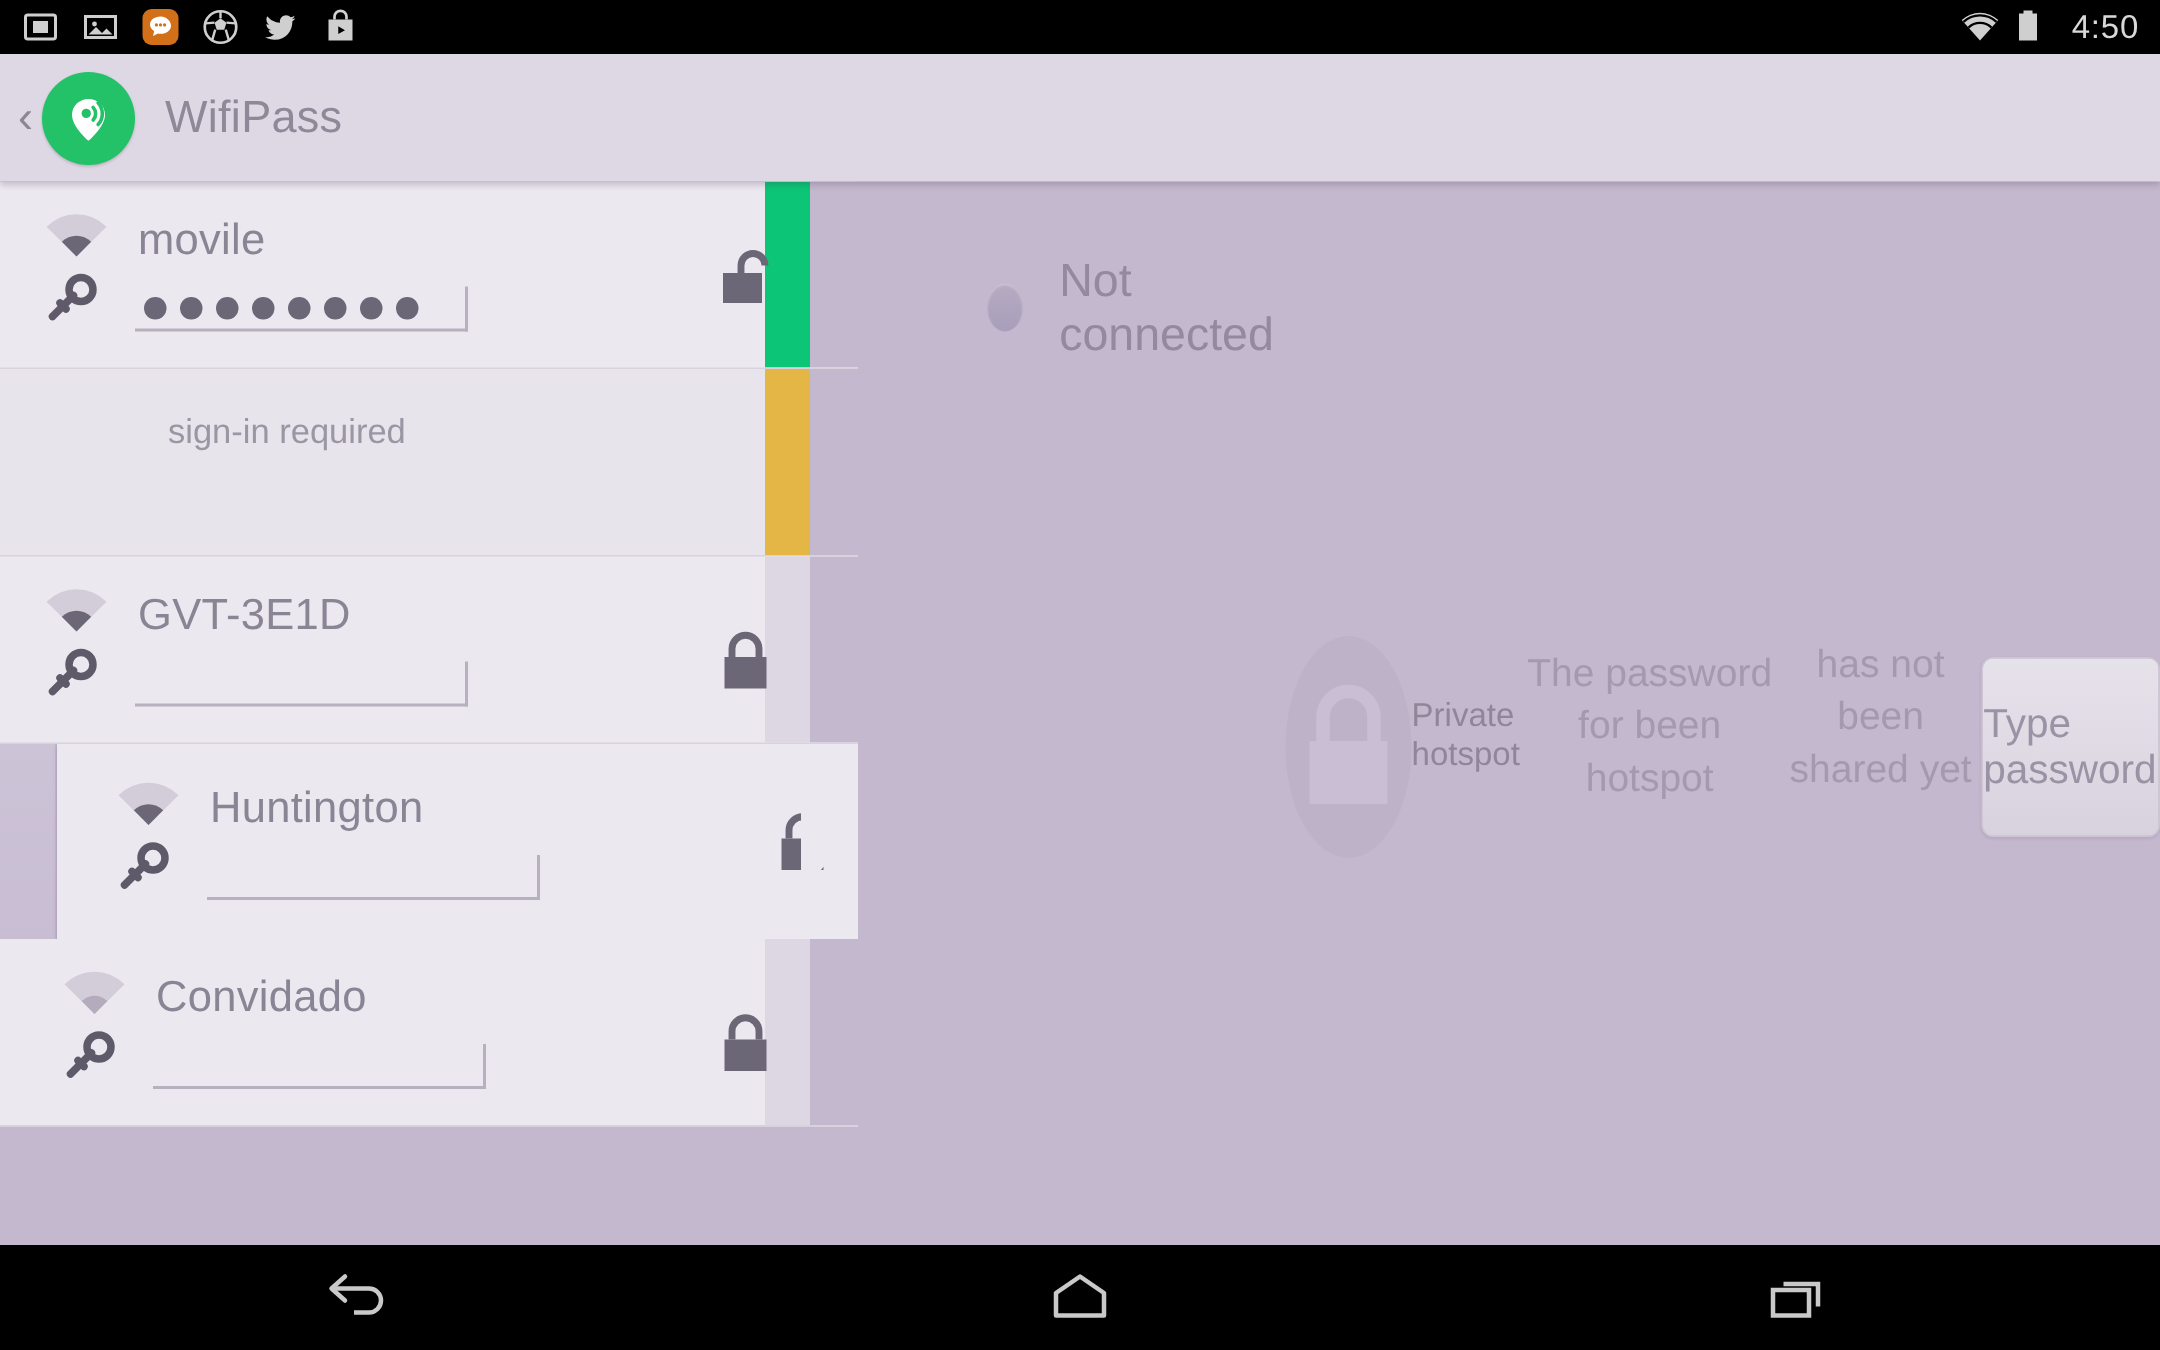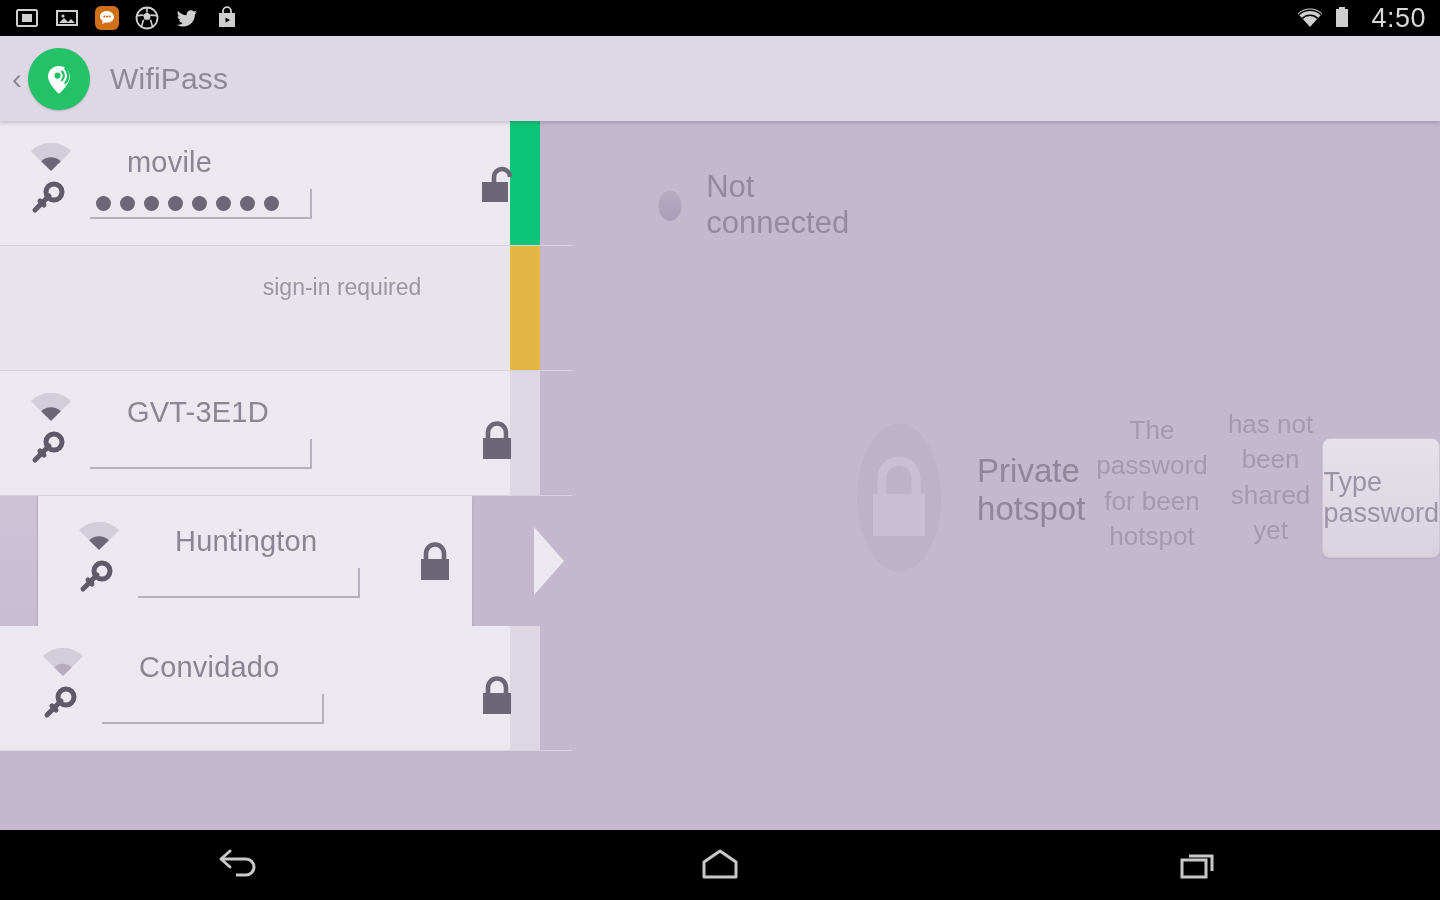--- a/index.html
+++ b/index.html
@@ -21,21 +21,21 @@
     position: absolute; left: 0; top: 0;
     width: 1440px; height: 36px;
     background: #000;
     display: flex; align-items: center;
     padding: 0 14px;
   }
   .sb-left { display: flex; align-items: center; gap: 14px; }
   .sb-right { margin-left: auto; display: flex; align-items: center; gap: 12px; }
   .sb-icon { width: 26px; height: 26px; position: relative; display: block; }
   .sb-time {
-    color: #d8d8d8; font-size: 27px; letter-spacing: 0.5px;
+    color: #d8d8d8; font-size: 22px; letter-spacing: 0.5px;
     font-family: "Liberation Sans", sans-serif;
   }
 
   
   #appbar {
     position: absolute; left: 0; top: 36px;
     width: 1440px; height: 85px;
     background: #ded7e4;
     display: flex; align-items: center;
     box-shadow: 0 2px 4px rgba(60,40,80,0.22);
@@ -88,27 +88,27 @@
     position: absolute; right: 32px; top: 0;
     width: 30px; height: 100%;
   }
   .edge-fill { width: 100%; height: 100%; }
   .edge-pad {
     position: absolute; right: 0; top: 0;
     width: 32px; height: 100%;
     background: #c4b8ce;
   }
 
-  .ssid-line { display: flex; align-items: flex-end; gap: 35px; }
+  .ssid-line { display: flex; align-items: center; }
   .ssid {
     color: #8a8594; font-size: 29px; font-weight: 400;
     margin-left: 18px; letter-spacing: 0.2px; white-space: nowrap;
   }
   .subtext {
-    color: #9b96a4; font-size: 23px; margin-left: 84px; margin-top: 4px; text-align: center;
+    color: #9b96a4; font-size: 23px; margin-left: 84px; margin-top: 4px;
   }
   .pw-line { display: flex; align-items: flex-end; margin-top: 2px; }
   .pw-field {
     margin-left: 22px; width: 222px; height: 30px;
     border-bottom: 2px solid #b6b0bf;
     border-left: 2px solid #b6b0bf; border-right: 2px solid #b6b0bf;
     border-top: none;
     position: relative;
   }
   .pw-field.short-borders { border-left-width:0; border-right-width:0; }
@@ -129,21 +129,21 @@
     border-bottom: none;
   }
   .sel-strip {
     position: absolute; left: 0; top: 0;
     width: 38px; height: 100%;
     background: linear-gradient(180deg,#cdc3d7 0%, #c8bdd3 100%);
     border-right: 1px solid #bdb2c7;
   }
   .sel-card {
     position: absolute; left: 38px; top: 0;
-    width: 434px; height: 100%;
+    width: 534px; height: 100%;
     background: #ece8f0;
     box-shadow: 0 1px 3px rgba(80,60,100,0.18);
   }
   .sel-notch {
     position: absolute; left: 534px; top: 50%;
     transform: translateY(-50%);
     width: 0; height: 0;
     border-top: 34px solid transparent;
     border-bottom: 34px solid transparent;
     border-left: 30px solid #ece8f0;
@@ -169,21 +169,21 @@
   #status-text {
     margin-left: 24px; color: #938a9f; font-size: 31px; font-weight: 400;
   }
   #big-lock {
     width: 148px; height: 148px; border-radius: 50%;
     background: #beb2c9;
     margin-top: 44px;
     display: flex; align-items: center; justify-content: center;
   }
   #detail-title {
-    margin-top: 28px; color: #8f8699; font-size: 33px; font-weight: 400; margin-left: 36px;
+    margin-top: 28px; color: #8f8699; font-size: 22px; font-weight: 400;
   }
   .detail-sub {
     color: #a499ae; font-size: 26px; line-height: 1.35;
     text-align: center; margin-top: 4px;
   }
   .detail-sub.first { margin-top: 16px; }
   #type-password-btn {
     margin-top: 44px;
     width: 244px; height: 120px;
     border-radius: 8px;

